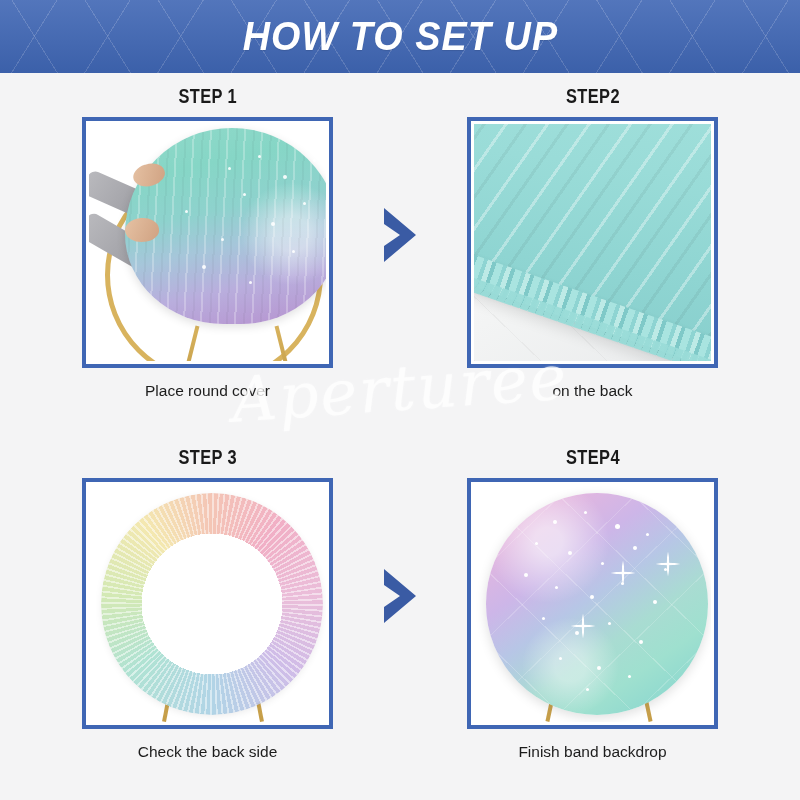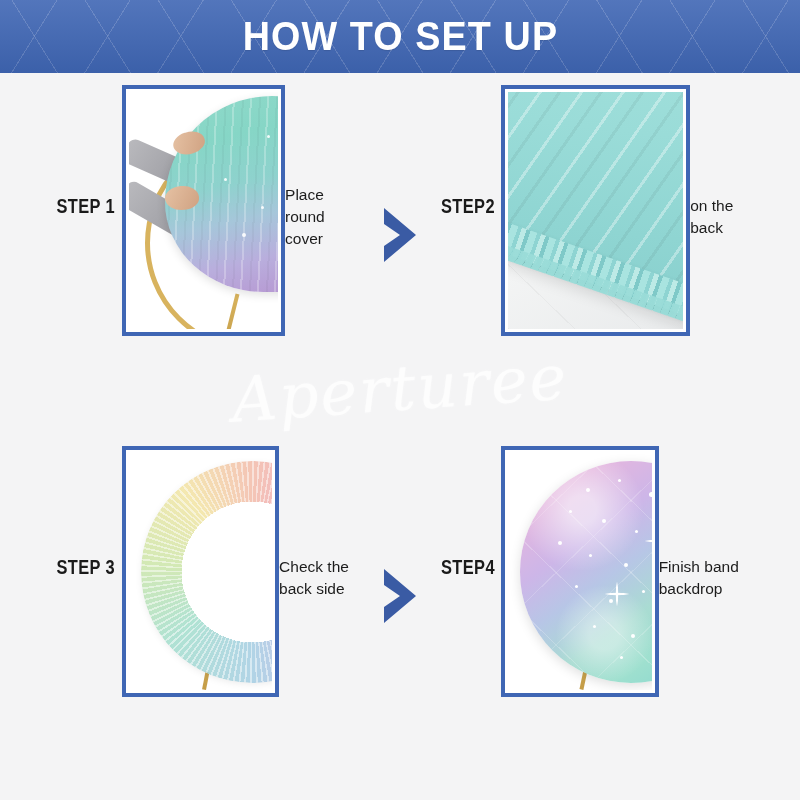--- a/index.html
+++ b/index.html
@@ -15,20 +15,21 @@
   
   .header {
     position: relative;
     height: 73px;
     width: 100%;
     background: #3f66b4;
     overflow: hidden;
     display: flex;
     align-items: center;
     justify-content: center;
+    font-style: italic;
   }
   .header-texture {
     position: absolute;
     inset: -10px;
     opacity: .30;
     background-image:
       repeating-linear-gradient(58deg, rgba(255,255,255,.55) 0 1px, rgba(255,255,255,0) 1px 62px),
       repeating-linear-gradient(-58deg, rgba(255,255,255,.55) 0 1px, rgba(255,255,255,0) 1px 62px);
     pointer-events: none;
   }
@@ -75,21 +76,21 @@
   .row {
     display: flex;
     position: relative;
     justify-content: center;
     align-items: flex-start;
     height: 361px;
   }
   .cell {
     width: 315px;
     display: flex;
-    flex-direction: row;
+    flex-direction: column;
     align-items: center;
   }
   .gutter {
     width: 70px;
     display: flex;
     align-items: center;
     justify-content: center;
     height: 300px;
   }
   .step-label {

